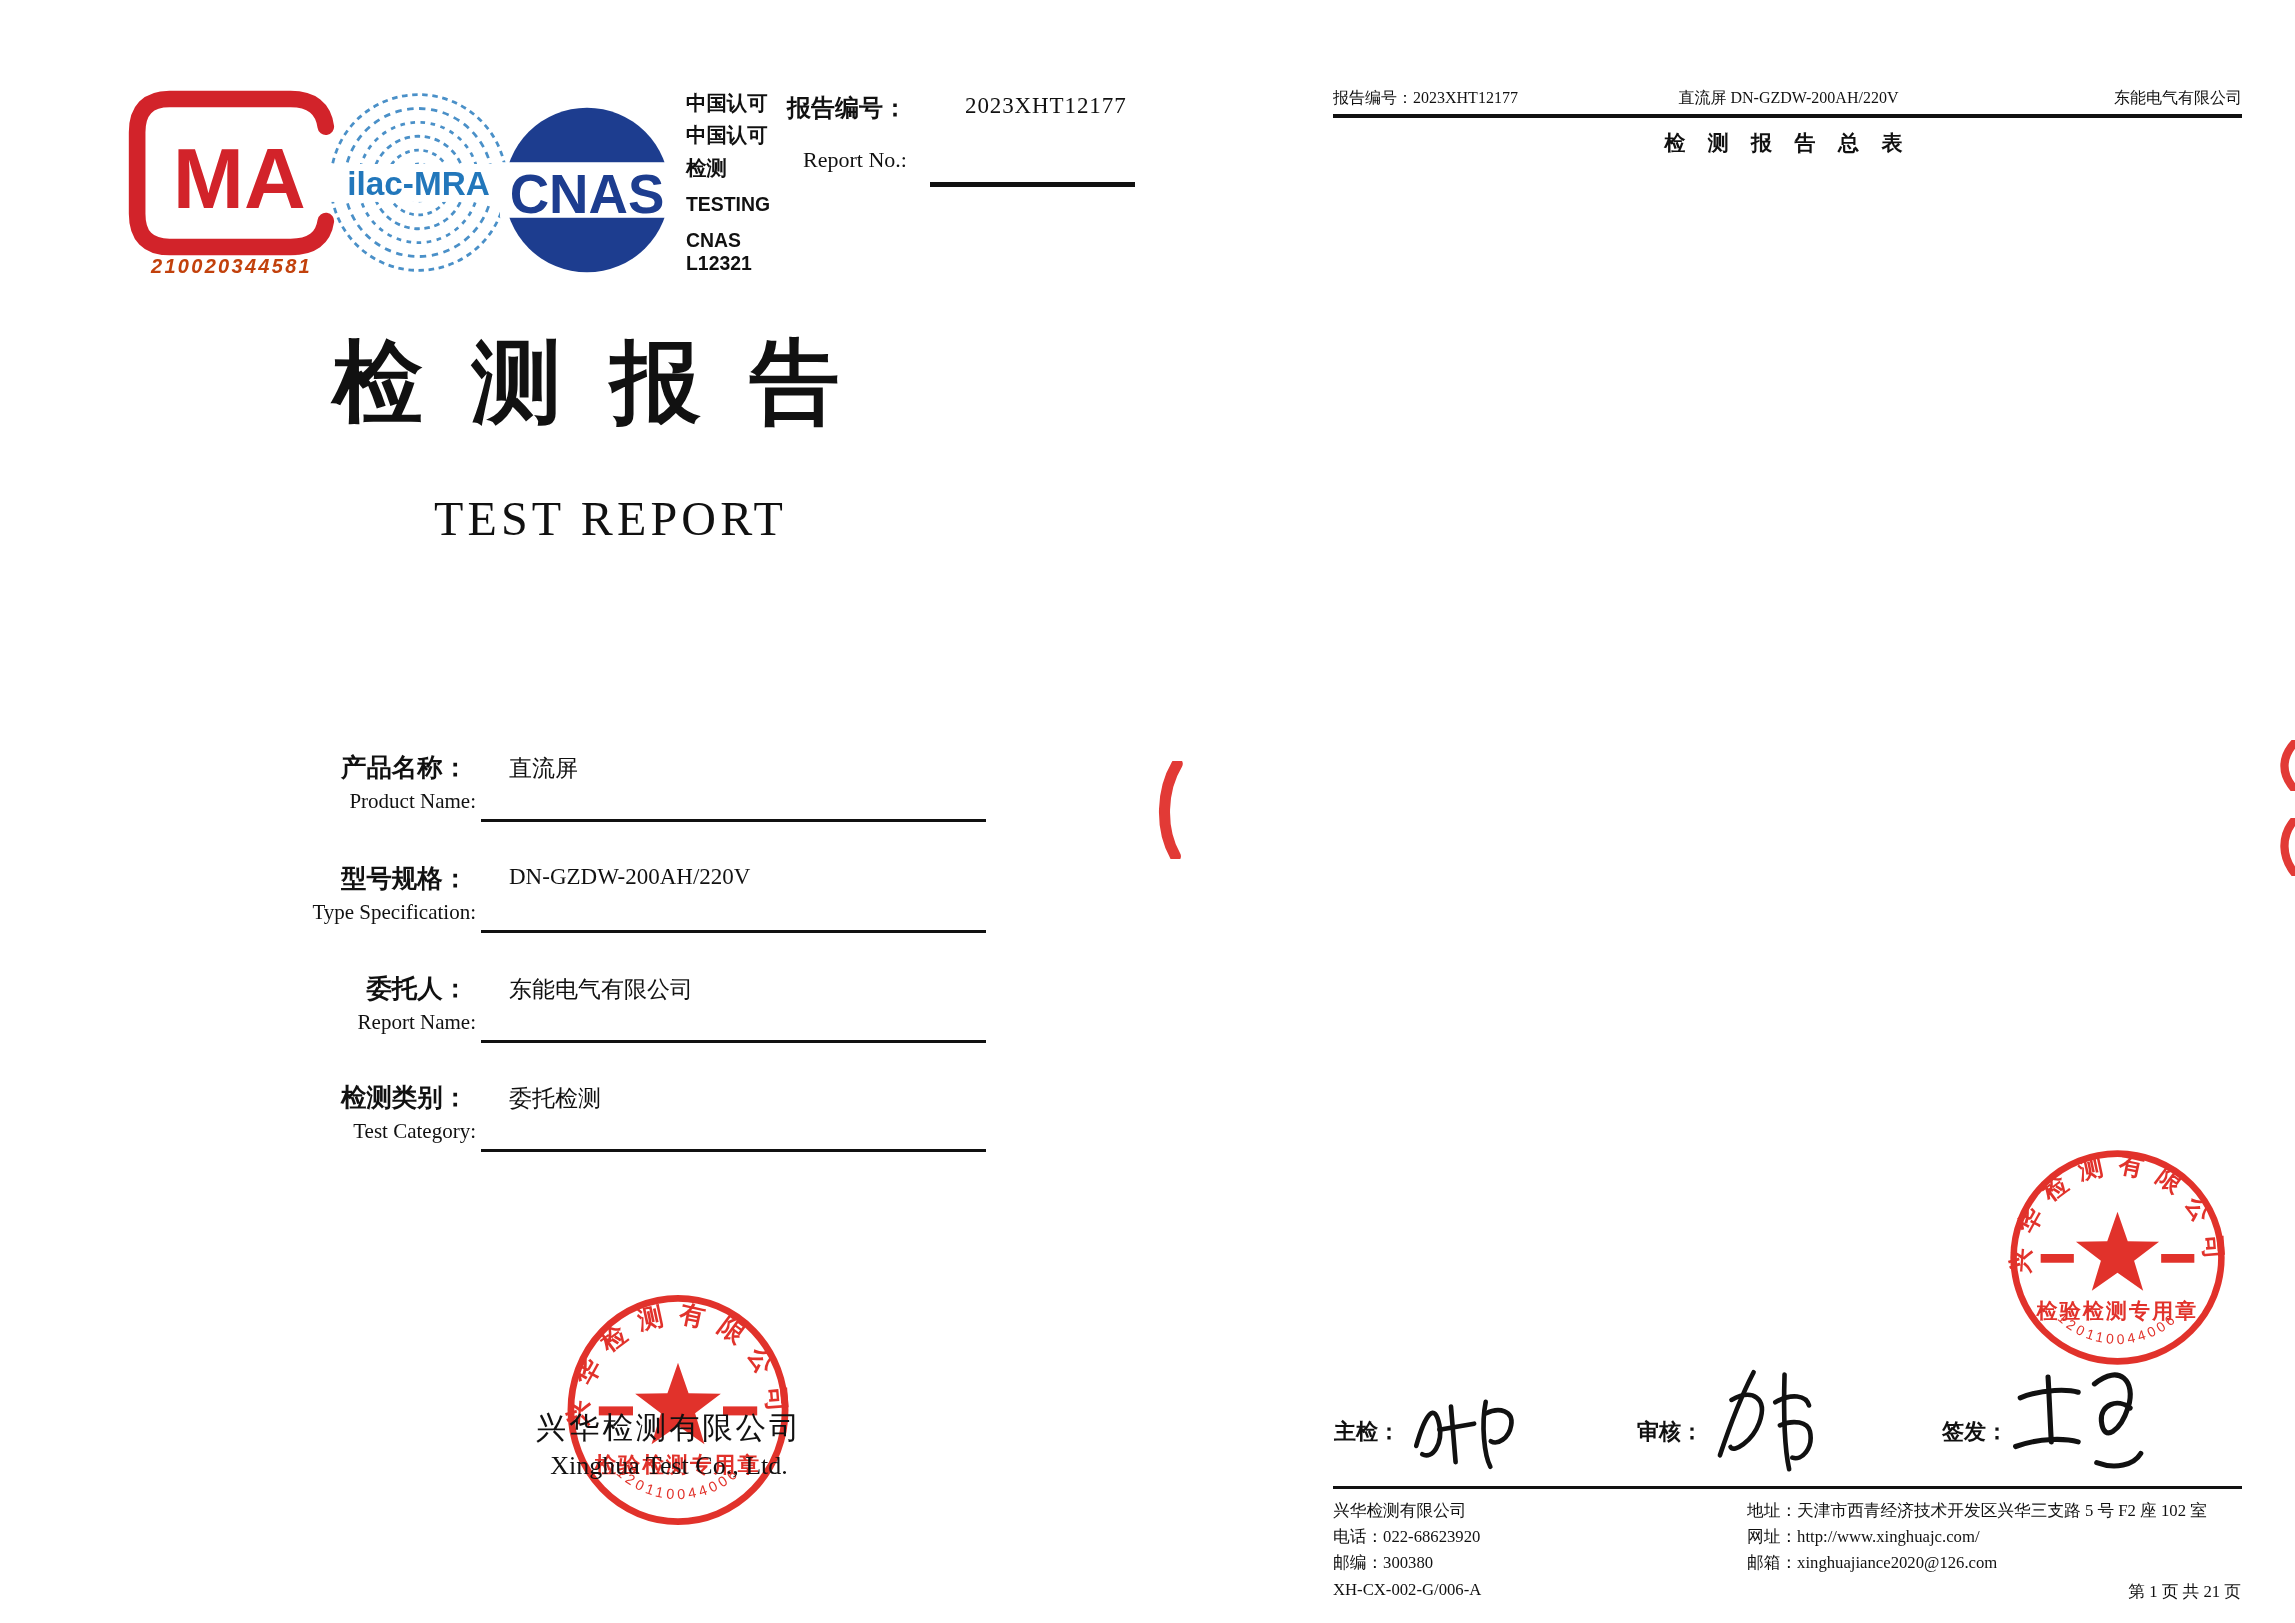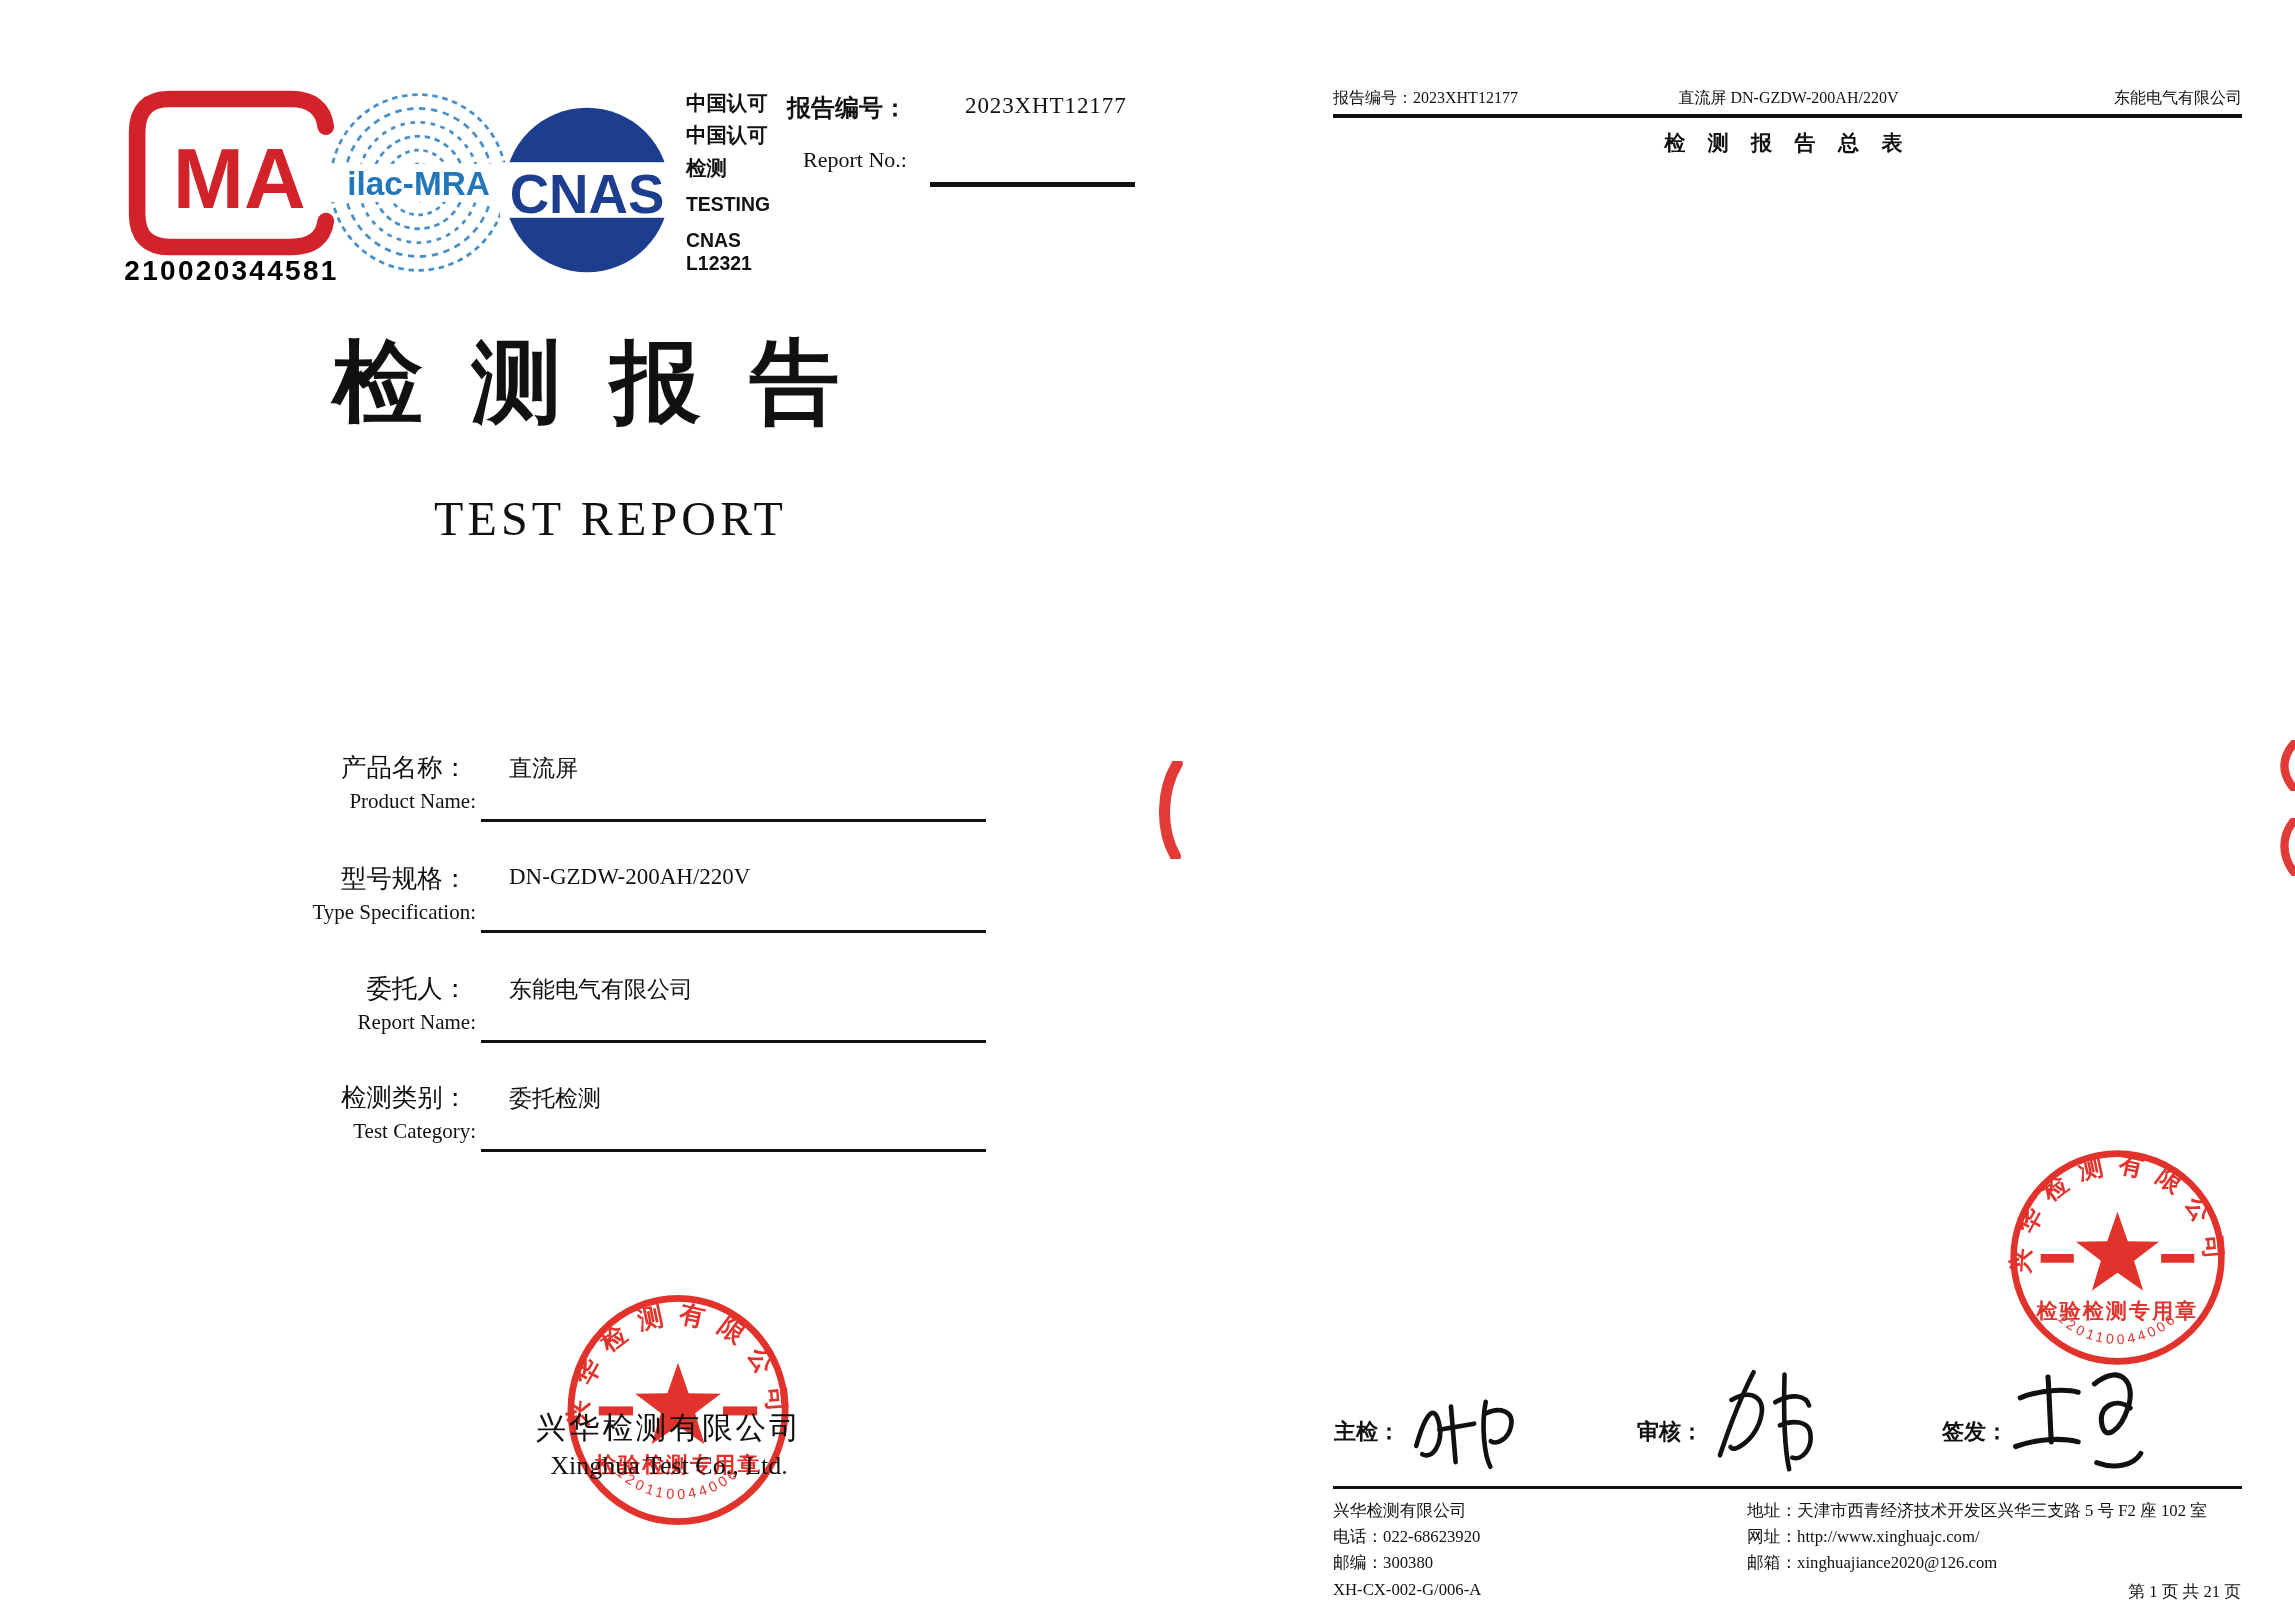--- a/index.html
+++ b/index.html
@@ -1,30 +1,30 @@
 <!DOCTYPE html>
 <html style="font-size:7.4px"><head>
 <meta charset="utf-8">
 <style>
   html,body{margin:0;padding:0;width:2295px;height:1623px;background:#ffffff;overflow:hidden;}
   body{position:relative;font-family:"Liberation Serif",serif;color:#111;}
   .abs{position:absolute;}
   .hei{font-family:"Liberation Sans",sans-serif;font-weight:bold;}
   .song{font-family:"Liberation Serif",serif;}
   
-  .cma-number{font-size:28px;letter-spacing:2.3px;color:#000000;text-align:center;}
+  .cma-number{font-size:20px;letter-spacing:2.3px;color:#c2410c;text-align:center;font-style:italic;}
   .accred-line{font-size:20.4px;font-weight:bold;line-height:1;}
   .accred-en{font-family:"Liberation Sans",sans-serif;font-weight:bold;font-size:19.4px;}
   .repno-label{font-size:24px;}
   .repno-value{font-size:23px;letter-spacing:0.9px;}
   .repno-en{font-size:22px;}
   .rule{background:#111;}
   .title-cn{font-size:90px;letter-spacing:49px;text-align:center;font-family:"Liberation Sans",sans-serif;font-weight:bold;}
   .title-en{font-size:48px;letter-spacing:4.2px;text-align:center;font-family:"Liberation Serif",serif;}
-  .fld-cn{font-size:25.4px;text-align:right;font-family:"Liberation Sans",sans-serif;font-weight:normal;}
+  .fld-cn{font-size:25.4px;text-align:right;font-family:"Liberation Sans",sans-serif;font-weight:bold;}
   .fld-en{font-size:21px;text-align:right;font-family:"Liberation Serif",serif;}
   .fld-val{font-size:23px;font-family:"Liberation Serif",serif;}
   .company-cn{font-size:30.5px;text-align:center;letter-spacing:2.8px;}
   .company-en{font-size:26px;text-align:center;}
   
   .p2-head{font-size:16px;}
   .p2-title{font-size:21px;letter-spacing:8.3px;text-align:center;font-family:"Liberation Sans",sans-serif;font-weight:bold;}
   .sig-label{font-family:"Liberation Sans",sans-serif;font-weight:bold;font-size:22px;}
   .foot{font-size:16.7px;}
   .stamp{mix-blend-mode:multiply;opacity:.95;}

